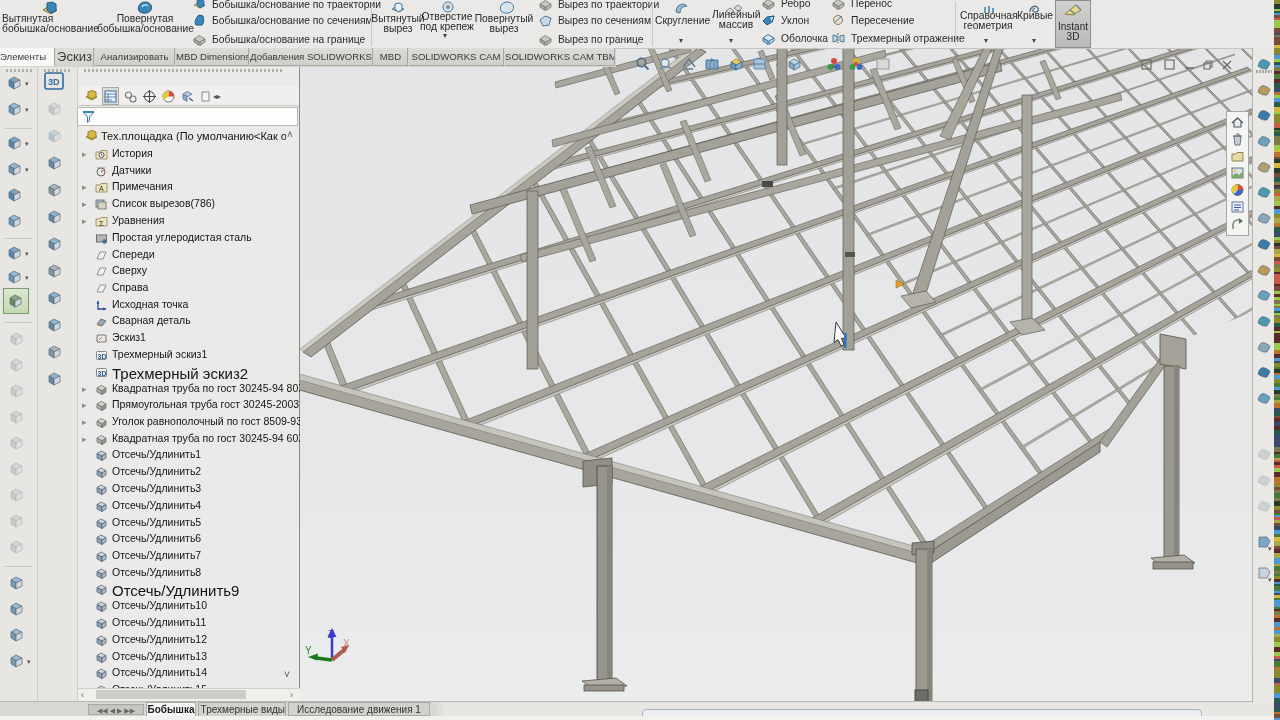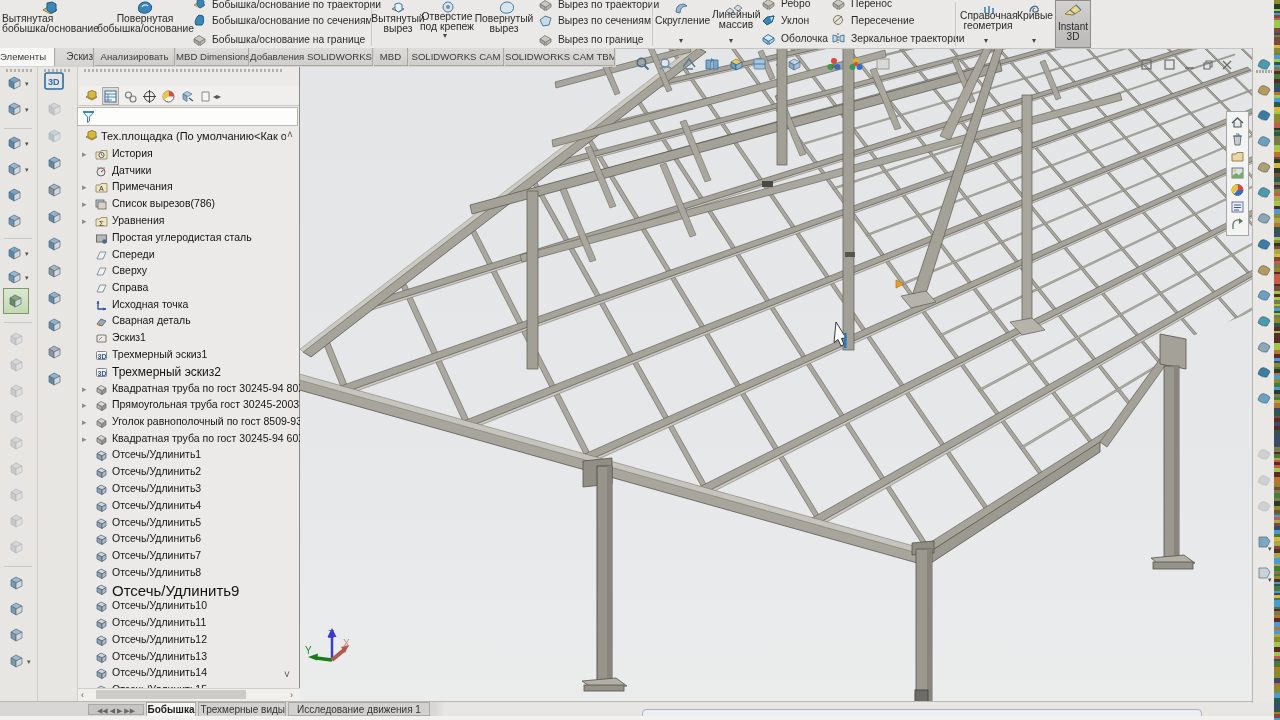--- a/index.html
+++ b/index.html
@@ -347,21 +347,21 @@
     <div style="position:absolute;left:851px;top:-2px;font-size:10.3px;color:#2a2a2a;white-space:nowrap">Перенос</div>
  <div style="position:absolute;left:831px;top:13px"><svg width="15" height="14">
         <circle cx="7" cy="7" r="4.5" fill="#e8e0d0" stroke="#8a7a5a"></circle>
         <path d="M3 10l8-7" stroke="#3a7aa8"></path>
       </svg></div>
     <div style="position:absolute;left:851px;top:15px;font-size:10.3px;color:#2a2a2a;white-space:nowrap">Пересечение</div>
  <div style="position:absolute;left:831px;top:31px"><svg width="15" height="14">
         <path d="M7 2v10" stroke="#555" stroke-dasharray="2 1"></path>
         <path d="M2 4v7l4-1V5zM13 4v7l-4-1V5z" fill="#c8d8e4" stroke="#4a7a9a"></path>
       </svg></div>
-    <div style="position:absolute;left:851px;top:33px;font-size:10.3px;color:#2a2a2a;white-space:nowrap">Зеркальное траектории</div>
+    <div style="position:absolute;left:851px;top:33px;font-size:10.3px;color:#2a2a2a;white-space:nowrap">Трехмерный отражение</div>
  <div style="position:absolute;left:955px;top:2px;height:44px;border-left:1px solid #cbc9c6"></div>
  <div style="position:absolute;left:982px;top:0px"><svg width="14" height="9">
         <path d="M3 8V2M7 8V1M11 8V3" stroke="#3a7aa8" stroke-width="1.5"></path>
       </svg></div>
  <div style="position:absolute;left:960px;top:11px;width:56px;text-align:center;font-size:10.3px;color:#2a2a2a;line-height:9.5px">Справочная<br>геометрия</div>
  <div style="position:absolute;left:984px;top:36px;font-size:8px;color:#444">▾</div>
  <div style="position:absolute;left:1028px;top:0px"><svg width="14" height="10">
         <path d="M2 8C2 3 7 1 9 3s2 5-2 5c-3 0-3-3 0-4" fill="none" stroke="#4a6a8a" stroke-width="1.2"></path>
       </svg></div>
  <div style="position:absolute;left:1017px;top:10px;font-size:10.3px;color:#2a2a2a">Кривые</div>
@@ -369,21 +369,21 @@
  <div style="position:absolute;left:1055px;top:0px;width:36px;height:48px;background:linear-gradient(#d2d0ce,#bcbab8);border:1px solid #8f8d8a">
    <svg width="22" height="16" style="margin:1px 6px">
         <path d="M3 12L14 3l5 5-8 5z" fill="#e8d888" stroke="#8a7a3a"></path>
         <path d="M14 3l5 5M8 8l5 4" stroke="#4a7aa8" stroke-width="1.2"></path>
       </svg>
    <div style="text-align:center;font-size:10px;color:#2a2a2a;line-height:10px;margin-top:-1px">Instant<br>3D</div>
  </div>
 </div>
 <div style="position:absolute;left:0;top:48px;width:616px;height:19px;background:#d5d4d1">
     <div style="position:absolute;left:0px;top:0;width:55px;height:18px;background:#f7f7f6;border-right:1px solid #a8a7a4;font-size:9.6px;color:#3a3a3a;line-height:18px;white-space:nowrap;overflow:hidden">Элементы</div>
-    <div style="position:absolute;left:56px;top:0;width:38px;height:32px;background:linear-gradient(#dddcd9,#cfcecb);border-right:1px solid #a8a7a4;border-bottom:1px solid #a8a7a4;text-align:right;font-size:10px;color:#3a3a3a;line-height:18px;white-space:nowrap;overflow:hidden">Эскиз</div>
+    <div style="position:absolute;left:56px;top:0;width:38px;height:32px;background:linear-gradient(#dddcd9,#cfcecb);border-right:1px solid #a8a7a4;border-bottom:1px solid #a8a7a4;text-align:center;font-size:13px;color:#3a3a3a;line-height:18px;white-space:nowrap;overflow:hidden">Эскиз</div>
     <div style="position:absolute;left:95px;top:0;width:80px;height:18px;background:linear-gradient(#dddcd9,#cfcecb);border-right:1px solid #a8a7a4;border-bottom:1px solid #a8a7a4;text-align:center;font-size:9.6px;color:#3a3a3a;line-height:18px;white-space:nowrap;overflow:hidden">Анализировать</div>
     <div style="position:absolute;left:176px;top:0;width:73px;height:18px;background:linear-gradient(#dddcd9,#cfcecb);border-right:1px solid #a8a7a4;border-bottom:1px solid #a8a7a4;text-align:center;font-size:9.6px;color:#3a3a3a;line-height:18px;white-space:nowrap;overflow:hidden">MBD Dimensions</div>
     <div style="position:absolute;left:250px;top:0;width:123px;height:18px;background:linear-gradient(#dddcd9,#cfcecb);border-right:1px solid #a8a7a4;border-bottom:1px solid #a8a7a4;text-align:center;font-size:9.6px;color:#3a3a3a;line-height:18px;white-space:nowrap;overflow:hidden">Добавления SOLIDWORKS</div>
     <div style="position:absolute;left:374px;top:0;width:34px;height:18px;background:linear-gradient(#dddcd9,#cfcecb);border-right:1px solid #a8a7a4;border-bottom:1px solid #a8a7a4;text-align:center;font-size:9.6px;color:#3a3a3a;line-height:18px;white-space:nowrap;overflow:hidden">MBD</div>
     <div style="position:absolute;left:409px;top:0;width:95px;height:18px;background:linear-gradient(#dddcd9,#cfcecb);border-right:1px solid #a8a7a4;border-bottom:1px solid #a8a7a4;text-align:center;font-size:9.6px;color:#3a3a3a;line-height:18px;white-space:nowrap;overflow:hidden">SOLIDWORKS CAM</div>
     <div style="position:absolute;left:505px;top:0;width:110px;height:18px;background:linear-gradient(#dddcd9,#cfcecb);border-right:1px solid #a8a7a4;border-bottom:1px solid #a8a7a4;text-align:center;font-size:9.6px;color:#3a3a3a;line-height:18px;white-space:nowrap;overflow:hidden">SOLIDWORKS CAM TBM</div>
   </div>
 <div style="position:absolute;left:0;top:67px;width:300px;height:653px;background:#eceae8;border-right:1px solid #8a8984">
   <div style="position:absolute;left:0;top:0;width:38px;height:653px;background:#e7e6e3;border-right:1px solid #cfcecb"></div>
   <div style="position:absolute;left:38px;top:0;width:40px;height:653px;background:#e7e6e3;border-right:1px solid #cfcecb"></div>
@@ -683,21 +683,21 @@
     <div style="position:absolute;left:112px;top:331px;font-size:10.5px;white-space:nowrap;color:#141414">Эскиз1</div>
 <div style="position:absolute;left:95px;top:348px"><svg width="13" height="13">
         <rect x="1.5" y="2.5" width="10" height="8" rx="1" fill="#f4f4f2" stroke="#7a7a78" stroke-width="0.9"></rect>
         <text x="2.6" y="9.5" font-size="7" font-weight="bold" fill="#2a5a9c" font-family="Liberation Sans">3D</text>
       </svg></div>
     <div style="position:absolute;left:112px;top:348px;font-size:10.5px;white-space:nowrap;color:#141414">Трехмерный эскиз1</div>
 <div style="position:absolute;left:95px;top:365px"><svg width="13" height="13">
         <rect x="1.5" y="2.5" width="10" height="8" rx="1" fill="#f4f4f2" stroke="#7a7a78" stroke-width="0.9"></rect>
         <text x="2.6" y="9.5" font-size="7" font-weight="bold" fill="#2a5a9c" font-family="Liberation Sans">3D</text>
       </svg></div>
-    <div style="position:absolute;left:112px;top:365px;font-size:12px;white-space:nowrap;color:#141414">Трехмерный эскиз2</div>
+    <div style="position:absolute;left:112px;top:365px;font-size:15px;white-space:nowrap;color:#141414">Трехмерный эскиз2</div>
 <div style="position:absolute;left:82px;top:384px;width:6px;height:10px;color:#8a8a88;font-size:9px">▸</div>
     <div style="position:absolute;left:95px;top:382px"><svg width="13" height="13">
         <path d="M2 5l4-2.5 5 2.5-4 2.5z" fill="#d8d8d4" stroke="#666" stroke-width="0.7"></path>
         <path d="M2 5v4l5 2.5V8.5z" fill="#b0b0aa" stroke="#666" stroke-width="0.7"></path>
         <path d="M11 5v4l-4 2.5V8.5z" fill="#989890" stroke="#666" stroke-width="0.7"></path>
       </svg></div>
     <div style="position:absolute;left:112px;top:382px;font-size:10.5px;white-space:nowrap;color:#141414">Квадратная труба по гост 30245-94 80X80X</div>
 <div style="position:absolute;left:82px;top:400px;width:6px;height:10px;color:#8a8a88;font-size:9px">▸</div>
     <div style="position:absolute;left:95px;top:398px"><svg width="13" height="13">
         <path d="M2 5l4-2.5 5 2.5-4 2.5z" fill="#d8d8d4" stroke="#666" stroke-width="0.7"></path>

